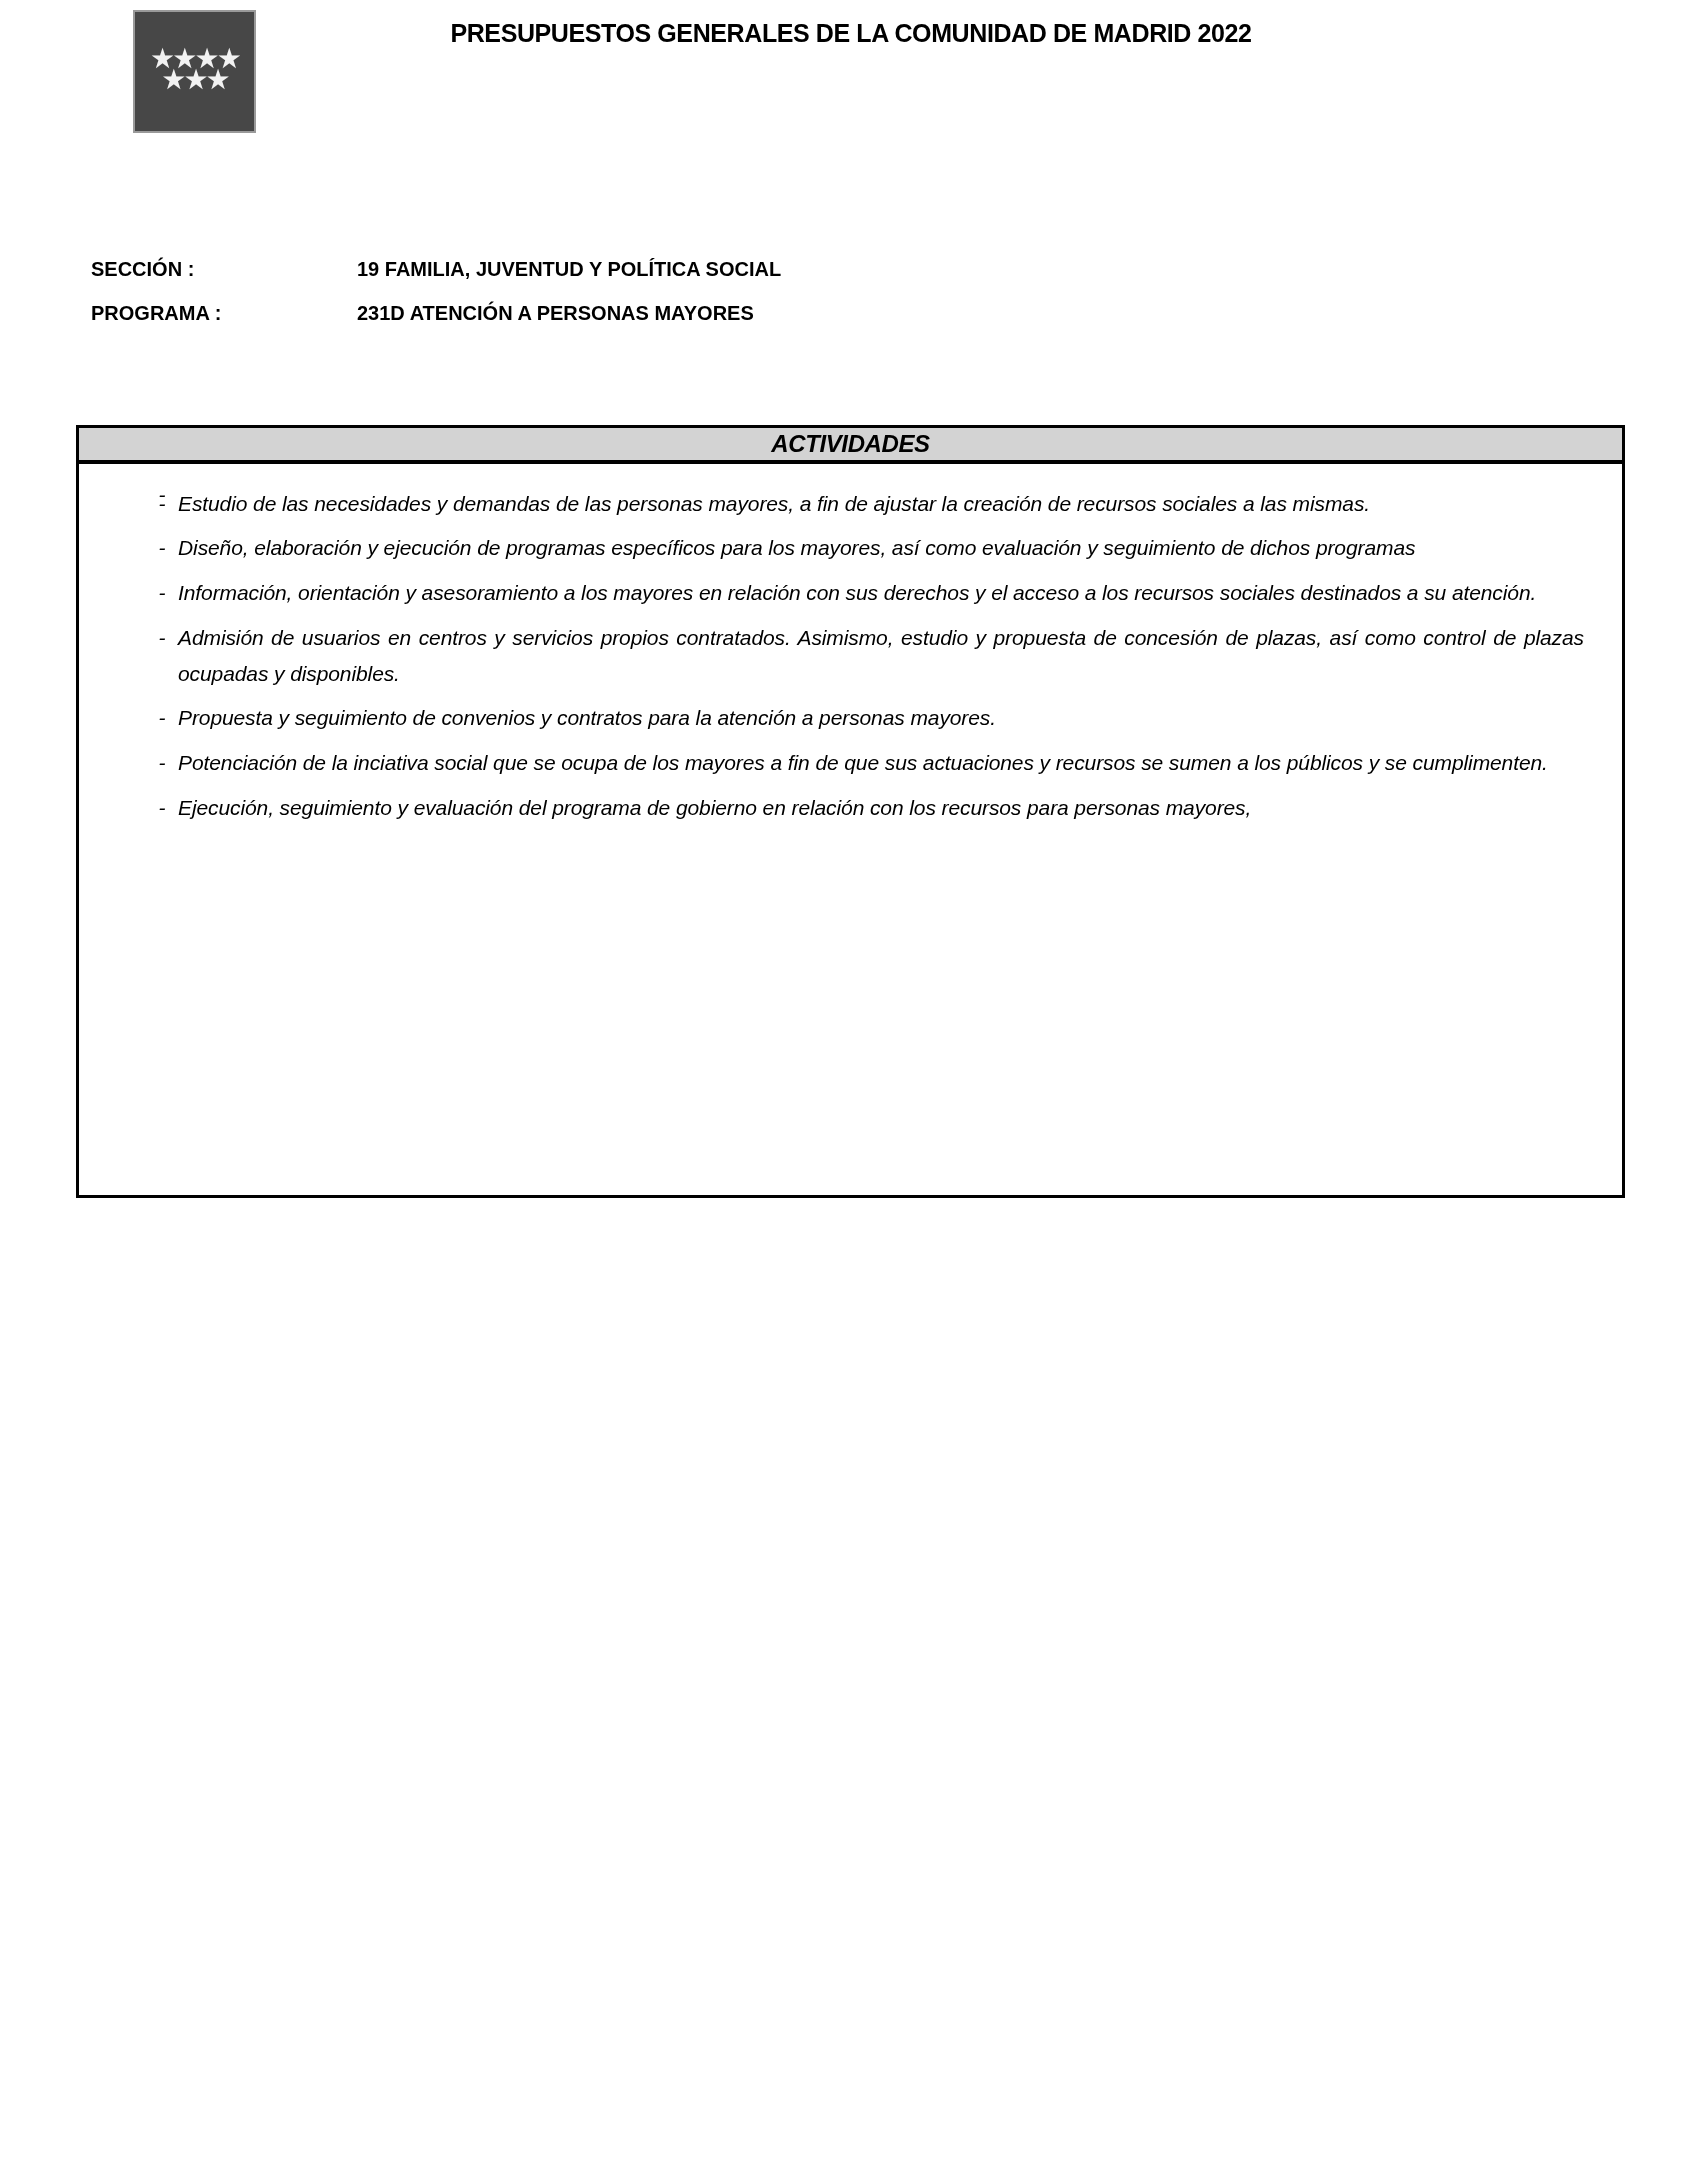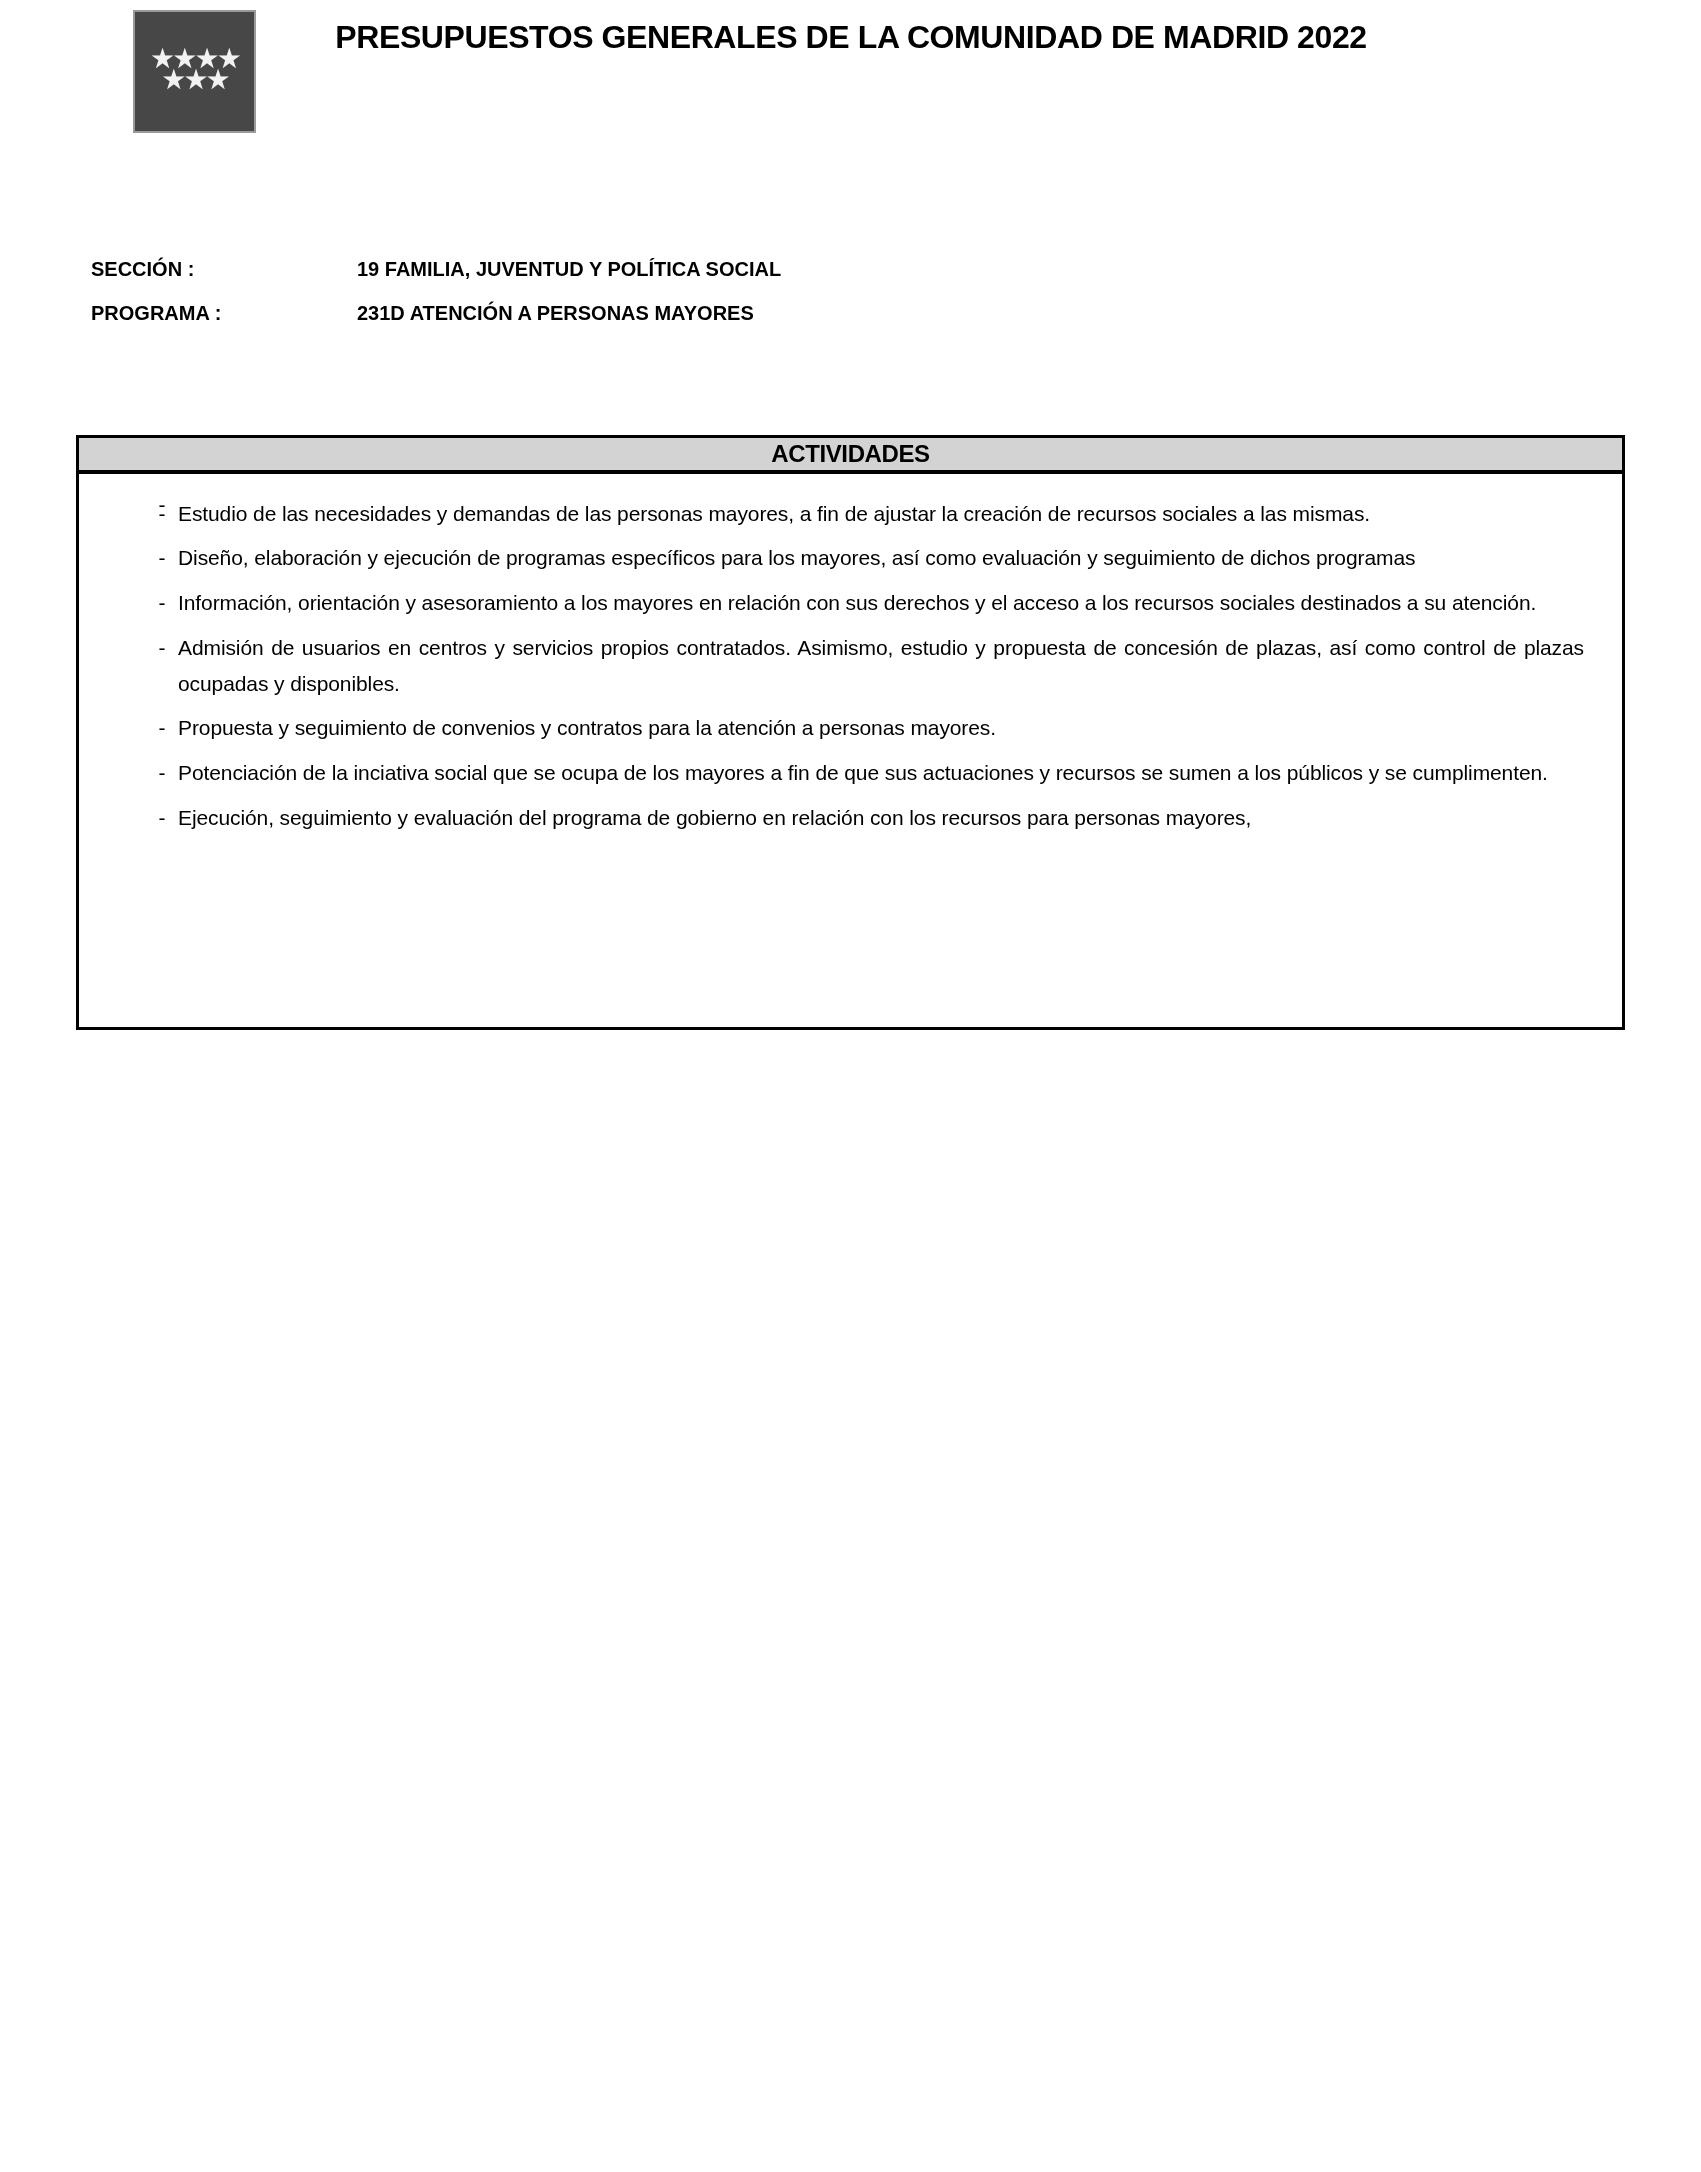--- a/index.html
+++ b/index.html
@@ -9,21 +9,21 @@
     position: relative;
     font-family: "Liberation Sans", "DejaVu Sans", sans-serif;
     color: #000;
   }
   .page { position: absolute; inset: 0; background: #fff; }
 
   
   .doc-title {
     position: absolute; top: 19px; left: 0; width: 100%;
     text-align: center;
-    font-size: 32px; font-weight: bold; letter-spacing: -0.4px;
+    font-size: 25px; font-weight: bold; letter-spacing: -0.4px;
     white-space: nowrap;
   }
   .logo {
     position: absolute; left: 133px; top: 10.2px;
     width: 123px; height: 123px;
     background: #474747;
     border: 2.2px solid #9a9a9a;
     overflow: hidden;
   }
   .logo .stars {
@@ -40,24 +40,25 @@
   .info {
     position: absolute; left: 91px; top: 247px;
     font-size: 20px; font-weight: bold;
   }
   .info-row { display: flex; height: 44px; align-items: center; }
   .info-label { width: 266px; flex: 0 0 266px; white-space: pre; }
   .info-value { white-space: pre; text-align: right; }
 
   
   .activities-box {
-    position: absolute; left: 76px; top: 435px;
-    width: 1549px; height: 595px;
+    position: absolute; left: 76px; top: 425px;
+    width: 1549px; height: 773px;
     border: 3.6px solid #000;
     background: #fff;
+    font-style: italic;
   }
   .activities-header {
     height: 36px;
     background: #d3d3d3;
     border-bottom: 4.4px solid #000;
     display: flex; align-items: center; justify-content: center;
     font-size: 24px; font-weight: bold; letter-spacing: -0.4px;
   }
   .activities-list {
     list-style: none;

